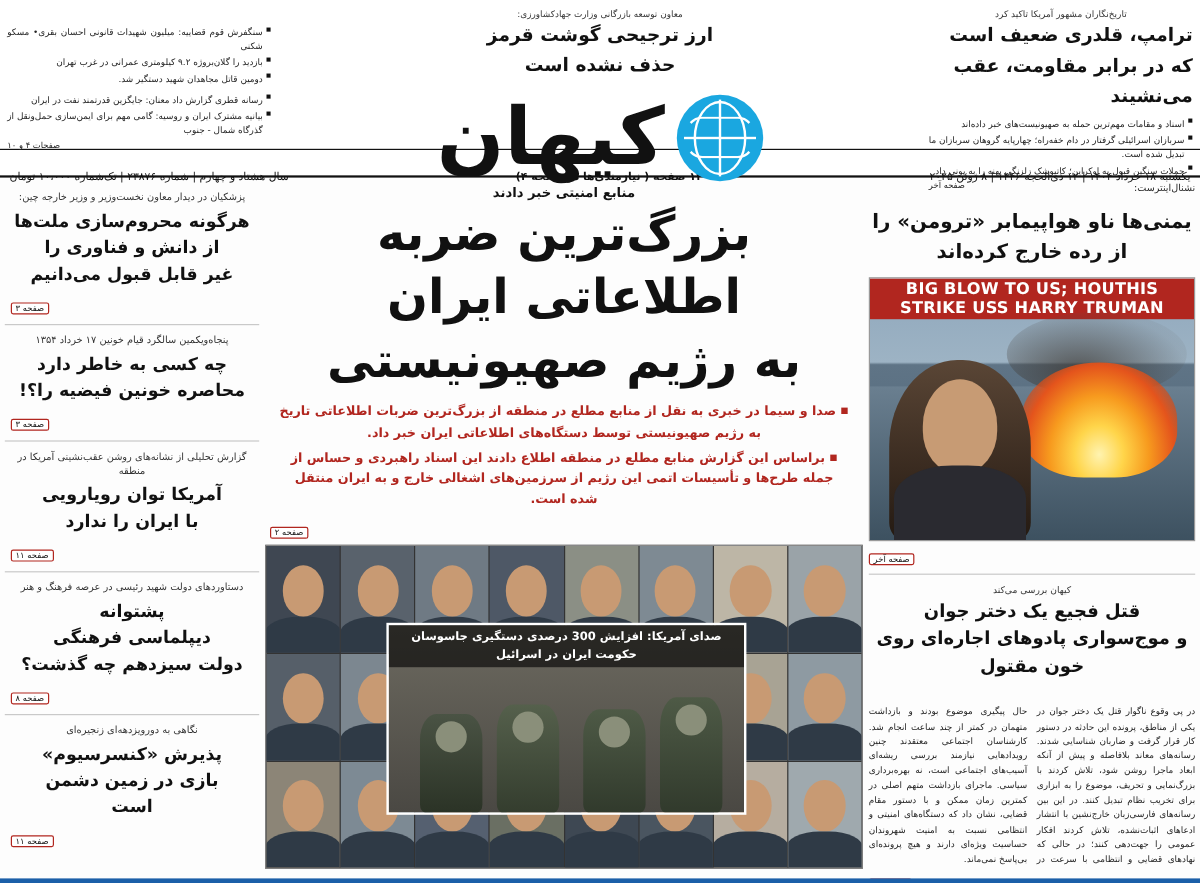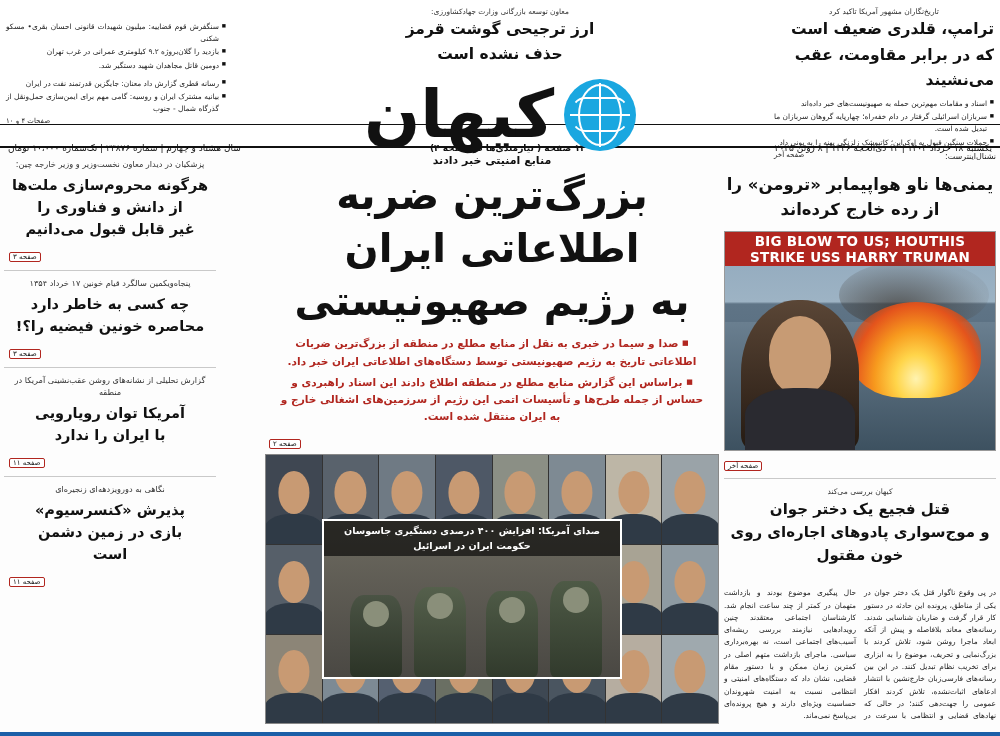--- a/index.html
+++ b/index.html
@@ -156,21 +156,21 @@
 
   
   .body-wrap {
     display: flex;
     flex-direction: row;
     height: 588px;
     padding: 4px 4px 0 4px;
     gap: 5px;
   }
   .col-right { width: 272px; }
-  .col-main  { flex: 1; margin-left: 44px; }
+  .col-main  { flex: 1; }
   .col-left  { width: 212px; }
 
   
   .rc-kicker {
     font-size: 8px;
     color: #222;
     text-align: right;
     margin-bottom: 12px;
   }
   .rc-title {
@@ -648,21 +648,21 @@
           <div class="cell" style="background:#8c8577">
               <div class="face"></div>
             </div>
         </div>
 
         <div class="inset-photo">
           <div class="soldier" style="right:18px;"></div>
           <div class="soldier" style="right:82px;height:86px;"></div>
           <div class="soldier" style="left:90px;height:90px;background:linear-gradient(#55604c,#343d2e);"></div>
           <div class="soldier" style="left:26px;height:82px;background:linear-gradient(#4a5344,#2b3326);"></div>
-          <div class="inset-cap">صدای آمریکا: افزایش ۴۰۰ درصدی دستگیری جاسوسان حکومت ایران در اسرائیل</div>
+          <div class="inset-cap">صدای آمریکا: افزایش 300 درصدی دستگیری جاسوسان حکومت ایران در اسرائیل</div>
         </div>
       </div>
     </div>
 
     <div class="col-left">
 
       <div class="lc-item">
         <div class="lc-kicker">پزشکیان در دیدار معاون نخست‌وزیر و وزیر خارجه چین:</div>
         <div class="lc-title">
           <div>هرگونه محروم‌سازی ملت‌ها</div>
@@ -683,20 +683,29 @@
 
       <div class="lc-item">
         <div class="lc-kicker">گزارش تحلیلی از نشانه‌های روشن عقب‌نشینی آمریکا در منطقه</div>
         <div class="lc-title">
           <div>آمریکا توان رویارویی</div>
           <div>با ایران را ندارد</div>
         </div>
         <div class="lc-ref"><span class="pageref">صفحه ۱۱</span></div>
       </div>
 
+      <div class="lc-item">
+        <div class="lc-kicker">دستاوردهای دولت شهید رئیسی در عرصه فرهنگ و هنر</div>
+        <div class="lc-title">
+          <div>پشتوانه</div>
+          <div>دیپلماسی فرهنگی</div>
+          <div>دولت سیزدهم چه گذشت؟</div>
+        </div>
+        <div class="lc-ref"><span class="pageref">صفحه ۸</span></div>
+      </div>
 
       <div class="lc-item">
         <div class="lc-kicker">نگاهی به دورویزدهه‌ای زنجیره‌ای</div>
         <div class="lc-title">
           <div>پذیرش «کنسرسیوم»</div>
           <div>بازی در زمین دشمن</div>
           <div>است</div>
         </div>
         <div class="lc-ref"><span class="pageref">صفحه ۱۱</span></div>
       </div>

